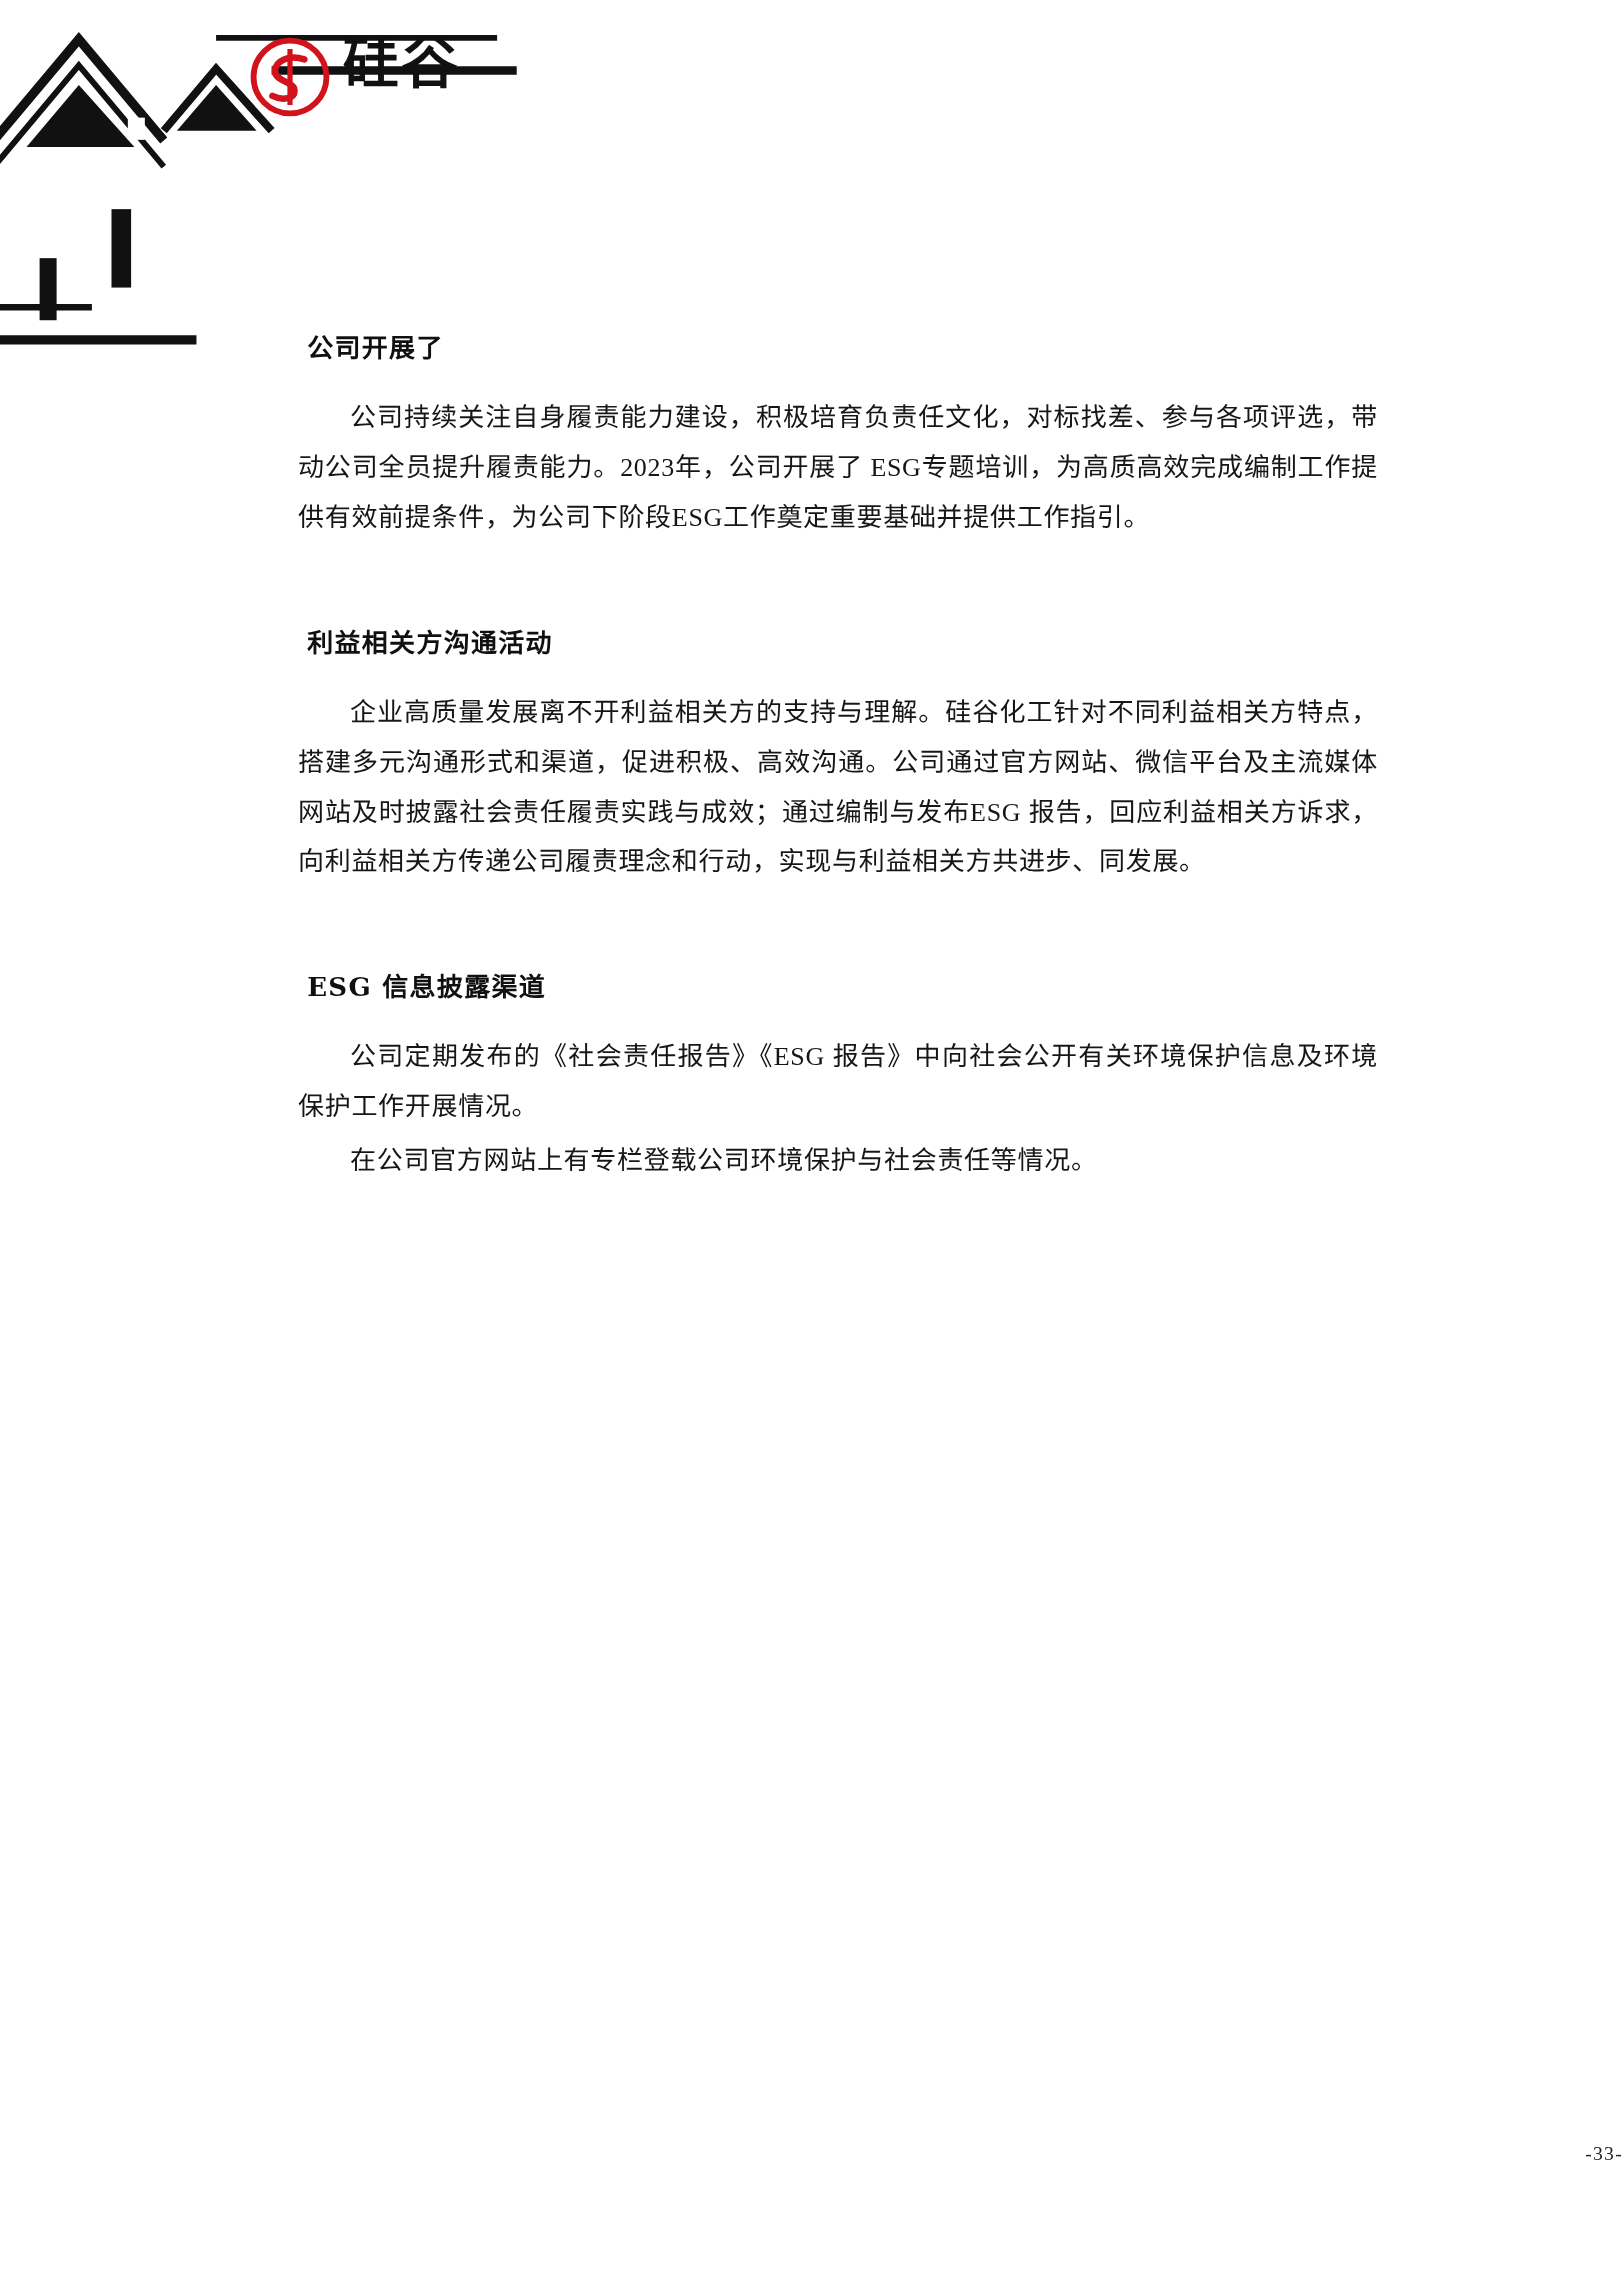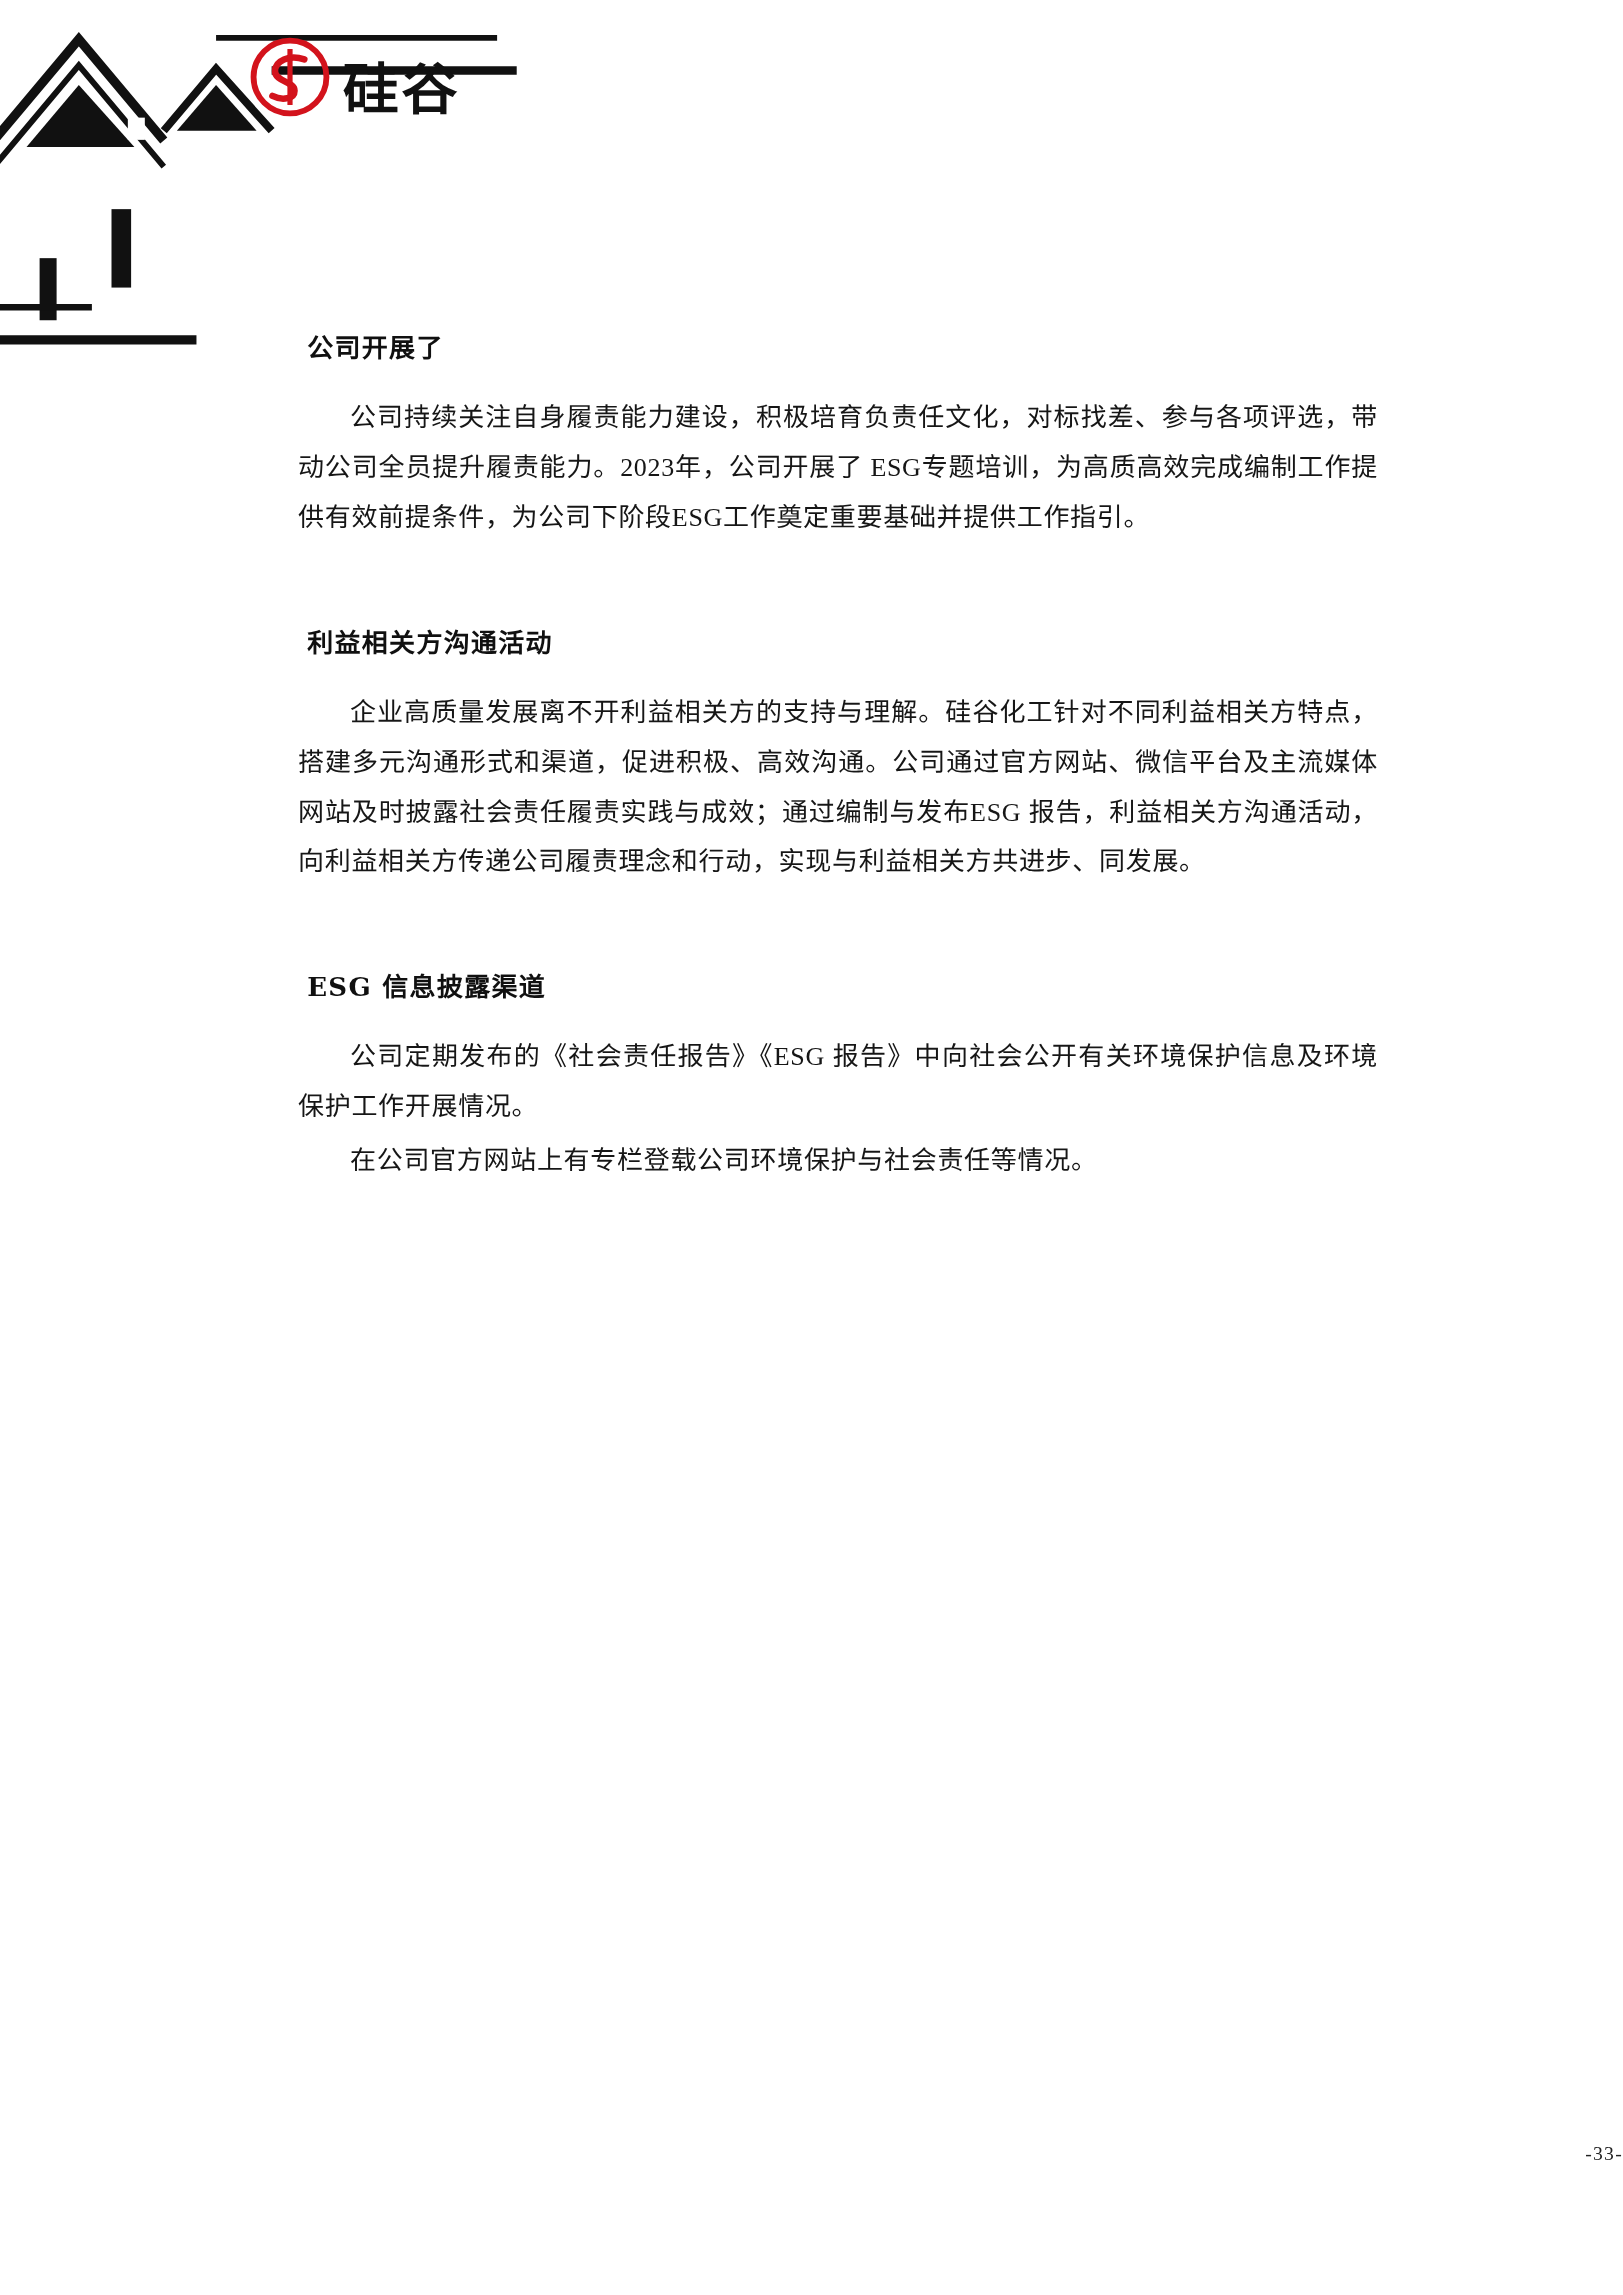--- a/index.html
+++ b/index.html
@@ -24,21 +24,21 @@
     left: 0;
     width: 589px;
     height: 366px;
     pointer-events: none;
   }
   .logo-block {
     position: absolute;
     left: 249px;
     top: 36px;
     display: flex;
-    align-items: flex-end;
+    align-items: flex-start;
     gap: 11.8px;
   }
   .logo-mark {
     position: relative;
     width: 82px;
     height: 82px;
   }
   .logo-text {
     font-family: "DejaVu Sans", sans-serif;
     font-weight: bold;
@@ -132,21 +132,21 @@
   </div>
 
   <div class="content">
 
     <h2 class="sec-heading">公司开展了</h2>
     <p class="body">公司持续关注自身履责能力建设，积极培育负责任文化，对标找差、参与各项评选，带动公司全员提升履责能力。2023年，公司开展了 ESG专题培训，为高质高效完成编制工作提供有效前提条件，为公司下阶段ESG工作奠定重要基础并提供工作指引。</p>
 
     <div class="block-gap"></div>
 
     <h2 class="sec-heading">利益相关方沟通活动</h2>
-    <p class="body">企业高质量发展离不开利益相关方的支持与理解。硅谷化工针对不同利益相关方特点，搭建多元沟通形式和渠道，促进积极、高效沟通。公司通过官方网站、微信平台及主流媒体网站及时披露社会责任履责实践与成效；通过编制与发布ESG 报告，利益相关方沟通活动，向利益相关方传递公司履责理念和行动，实现与利益相关方共进步、同发展。</p>
+    <p class="body">企业高质量发展离不开利益相关方的支持与理解。硅谷化工针对不同利益相关方特点，搭建多元沟通形式和渠道，促进积极、高效沟通。公司通过官方网站、微信平台及主流媒体网站及时披露社会责任履责实践与成效；通过编制与发布ESG 报告，回应利益相关方诉求，向利益相关方传递公司履责理念和行动，实现与利益相关方共进步、同发展。</p>
 
     <div class="block-gap"></div>
 
     <h2 class="sec-heading">ESG 信息披露渠道</h2>
     <p class="body">公司定期发布的《社会责任报告》《ESG 报告》中向社会公开有关环境保护信息及环境保护工作开展情况。</p>
     <p class="body">在公司官方网站上有专栏登载公司环境保护与社会责任等情况。</p>
 
   </div>
 
   <div class="page-number">-33-</div>

